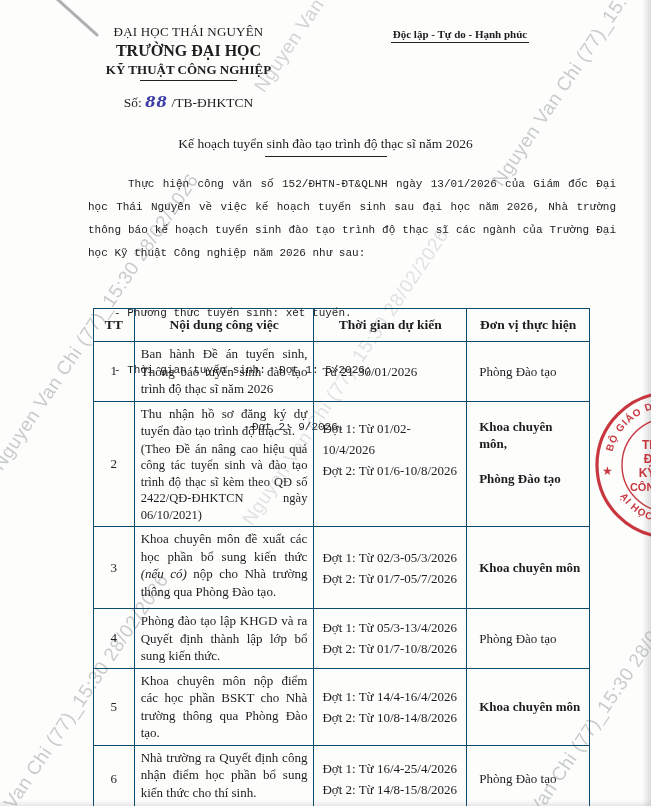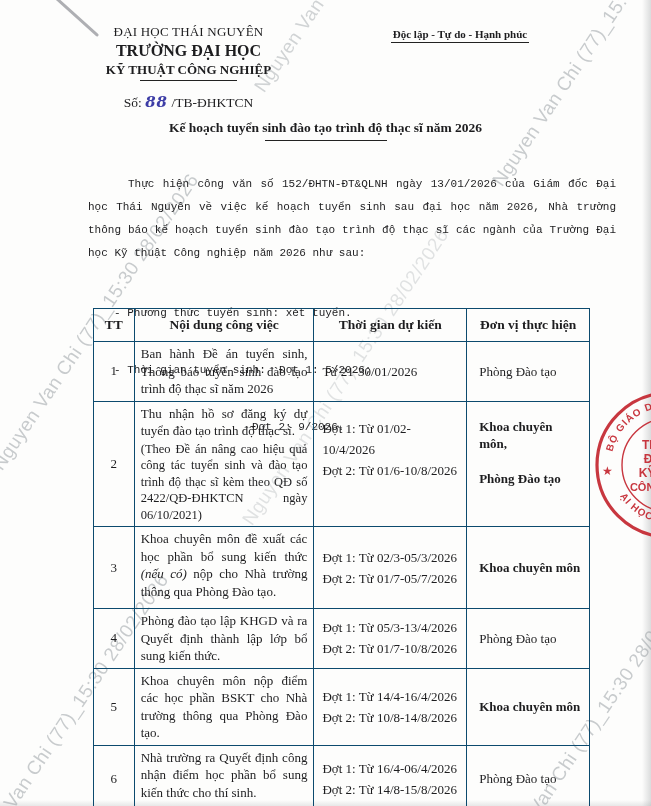--- a/index.html
+++ b/index.html
@@ -36,21 +36,21 @@
   .hdr-right .l1{font-size:13px;font-weight:bold;letter-spacing:0.2px;}
   .hdr-right .l2{display:inline-block;font-size:11px;font-weight:bold;margin-top:3px;
     border-bottom:1.2px solid #222;padding:0 2px 2px 2px;}
   .date-line{margin-top:16px;font-size:13px;font-style:italic;}
   .hand{font-family:"DejaVu Serif",serif;font-style:italic;font-weight:bold;
     color:#3d3da6;font-size:15px;letter-spacing:1px;}
   .date-line .hand{font-size:14px;}
   
   .title-block{position:absolute;left:0;top:116px;width:100%;text-align:center;z-index:2;}
   .title-main{font-size:19px;font-weight:bold;letter-spacing:0.5px;}
-  .title-sub{font-size:13.5px;font-weight:bold;margin-top:4px;}
+  .title-sub{font-size:13.5px;font-weight:normal;margin-top:20px;}
   .title-underline{width:122px;border-bottom:1.4px solid #222;margin:4px auto 0;}
   
   .body-block{position:absolute;left:88px;top:173px;width:528px;z-index:2;
     font-size:11px;line-height:23px;font-family:Liberation Mono, monospace;}
   .para{margin:0;text-align:justify;text-indent:40px;}
   .bullets{margin-top:1px;white-space:pre-wrap;line-height:19px;}
   .bullet{margin-left:26px;}
   .bullet-indent{margin-left:164px;}
   
   table.sched{position:absolute;left:93px;top:308px;width:497px;z-index:2;
@@ -180,21 +180,21 @@
             <div>Đợt 2: Từ 10/8-14/8/2026</div>
           </td>
           <td class="units">
             <div class="b">Khoa chuyên môn</div>
           </td>
         </tr>
         <tr>
           <td class="tt">6</td>
           <td class="content"><span>Nhà trường ra Quyết định công nhận điểm học phần bổ sung kiến thức cho thí sinh.</span></td>
           <td class="times">
-            <div>Đợt 1: Từ 16/4-06/4/2026</div>
+            <div>Đợt 1: Từ 16/4-25/4/2026</div>
             <div>Đợt 2: Từ 14/8-15/8/2026</div>
           </td>
           <td class="units">
             <div>Phòng Đào tạo</div>
           </td>
         </tr>
       </tbody>
   </table>
 
   <svg class="stamp" viewBox="0 0 160 160">

